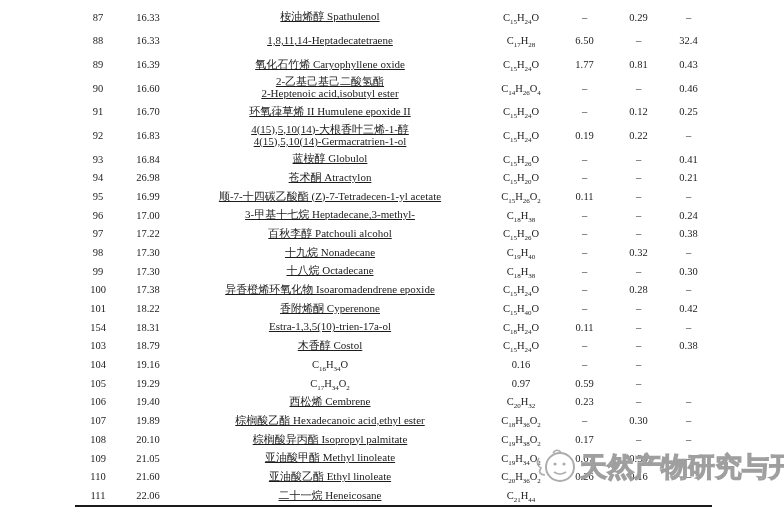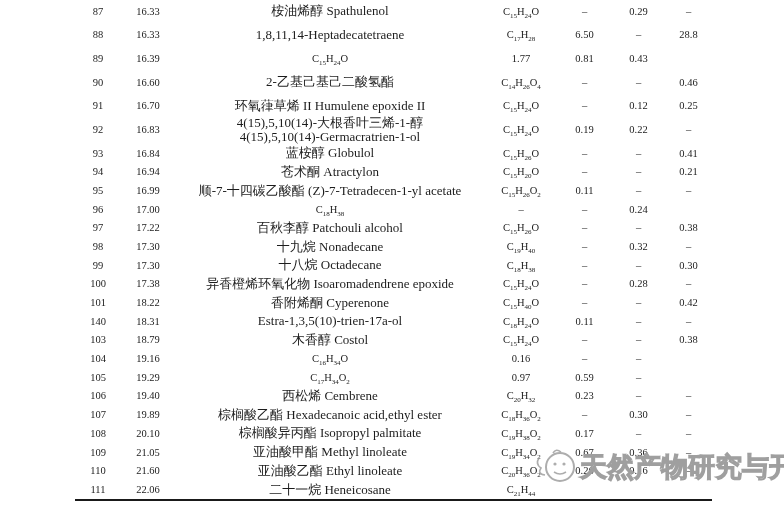--- a/index.html
+++ b/index.html
@@ -4,36 +4,36 @@
 <style>
   html, body { margin:0; padding:0; }
   body {
     width:784px; height:516px; background:#ffffff;
     font-family:"Liberation Serif","DejaVu Serif",serif;
     color:#1c1c1c; overflow:hidden;
   }
   .screen { position:relative; width:784px; height:516px; background:#fff; }
 
   .table {
-    position:absolute; left:75px; top:2px; width:637px;
+    position:absolute; left:75px; top:8px; width:637px;
     border-bottom:2.5px solid #1a1a1a;
   }
   .row {
     display:grid;
     grid-template-columns:46px 54px 310px 72px 55px 53px 47px;
     align-items:center;
     height:18.7px;
   }
   .row.two-line { height:28.6px; }
   .cell {
     text-align:center; font-size:10.5px; line-height:1.08;
     white-space:nowrap; overflow:visible;
   }
   .c-formula sub { font-size:7px; line-height:0; }
-  .c-name .nm1, .c-name .nm2 { font-size:13px; }
+  .c-name .nm1, .c-name .nm2 { font-size:11px;text-decoration:underline; }
 
   .watermark {
     position:absolute; left:533px; top:438px; width:251px; height:58px;
     display:flex; align-items:center; gap:1px;
     pointer-events:none;
   }
   .wm-text {
     font-size:27px; font-weight:bold; letter-spacing:0px;
     color:rgba(235,235,235,0.85);
     -webkit-text-stroke:1.1px #9f9f9f;
@@ -62,35 +62,40 @@
   </div>
       <div class="row two-line">
     <div class="cell c-no">88</div>
     <div class="cell c-rt">16.33</div>
     <div class="cell c-name">
       <div class="nm2">1,8,11,14-Heptadecatetraene</div>
     </div>
     <div class="cell c-formula">C<sub>17</sub>H<sub>28</sub></div>
     <div class="cell c-v1">6.50</div>
     <div class="cell c-v2">–</div>
-    <div class="cell c-v3">28.8</div>
+    <div class="cell c-v3">32.4</div>
   </div>
       <div class="row">
     <div class="cell c-no">89</div>
     <div class="cell c-rt">16.39</div>
+    <div class="cell c-name">
+      <div class="nm1">氧化石竹烯 Caryophyllene oxide</div>
+
+    </div>
     <div class="cell c-formula">C<sub>15</sub>H<sub>24</sub>O</div>
     <div class="cell c-v1">1.77</div>
     <div class="cell c-v2">0.81</div>
     <div class="cell c-v3">0.43</div>
   </div>
       <div class="row two-line">
     <div class="cell c-no">90</div>
     <div class="cell c-rt">16.60</div>
     <div class="cell c-name">
       <div class="nm1">2-乙基己基己二酸氢酯</div>
+      <div class="nm2">2-Heptenoic acid,isobutyl ester</div>
     </div>
     <div class="cell c-formula">C<sub>14</sub>H<sub>26</sub>O<sub>4</sub></div>
     <div class="cell c-v1">–</div>
     <div class="cell c-v2">–</div>
     <div class="cell c-v3">0.46</div>
   </div>
       <div class="row">
     <div class="cell c-no">91</div>
     <div class="cell c-rt">16.70</div>
     <div class="cell c-name">
@@ -121,21 +126,21 @@
       <div class="nm1">蓝桉醇 Globulol</div>
 
     </div>
     <div class="cell c-formula">C<sub>15</sub>H<sub>26</sub>O</div>
     <div class="cell c-v1">–</div>
     <div class="cell c-v2">–</div>
     <div class="cell c-v3">0.41</div>
   </div>
       <div class="row">
     <div class="cell c-no">94</div>
-    <div class="cell c-rt">16.94</div>
+    <div class="cell c-rt">26.98</div>
     <div class="cell c-name">
       <div class="nm1">苍术酮 Atractylon</div>
 
     </div>
     <div class="cell c-formula">C<sub>15</sub>H<sub>20</sub>O</div>
     <div class="cell c-v1">–</div>
     <div class="cell c-v2">–</div>
     <div class="cell c-v3">0.21</div>
   </div>
       <div class="row">
@@ -146,20 +151,24 @@
 
     </div>
     <div class="cell c-formula">C<sub>15</sub>H<sub>26</sub>O<sub>2</sub></div>
     <div class="cell c-v1">0.11</div>
     <div class="cell c-v2">–</div>
     <div class="cell c-v3">–</div>
   </div>
       <div class="row">
     <div class="cell c-no">96</div>
     <div class="cell c-rt">17.00</div>
+    <div class="cell c-name">
+      <div class="nm1">3-甲基十七烷 Heptadecane,3-methyl-</div>
+
+    </div>
     <div class="cell c-formula">C<sub>18</sub>H<sub>38</sub></div>
     <div class="cell c-v1">–</div>
     <div class="cell c-v2">–</div>
     <div class="cell c-v3">0.24</div>
   </div>
       <div class="row">
     <div class="cell c-no">97</div>
     <div class="cell c-rt">17.22</div>
     <div class="cell c-name">
       <div class="nm1">百秋李醇 Patchouli alcohol</div>
@@ -212,21 +221,21 @@
     <div class="cell c-name">
       <div class="nm1">香附烯酮 Cyperenone</div>
 
     </div>
     <div class="cell c-formula">C<sub>15</sub>H<sub>40</sub>O</div>
     <div class="cell c-v1">–</div>
     <div class="cell c-v2">–</div>
     <div class="cell c-v3">0.42</div>
   </div>
       <div class="row">
-    <div class="cell c-no">140</div>
+    <div class="cell c-no">154</div>
     <div class="cell c-rt">18.31</div>
     <div class="cell c-name">
       <div class="nm1">Estra-1,3,5(10)-trien-17a-ol</div>
 
     </div>
     <div class="cell c-formula">C<sub>18</sub>H<sub>24</sub>O</div>
     <div class="cell c-v1">0.11</div>
     <div class="cell c-v2">–</div>
     <div class="cell c-v3">–</div>
   </div>

